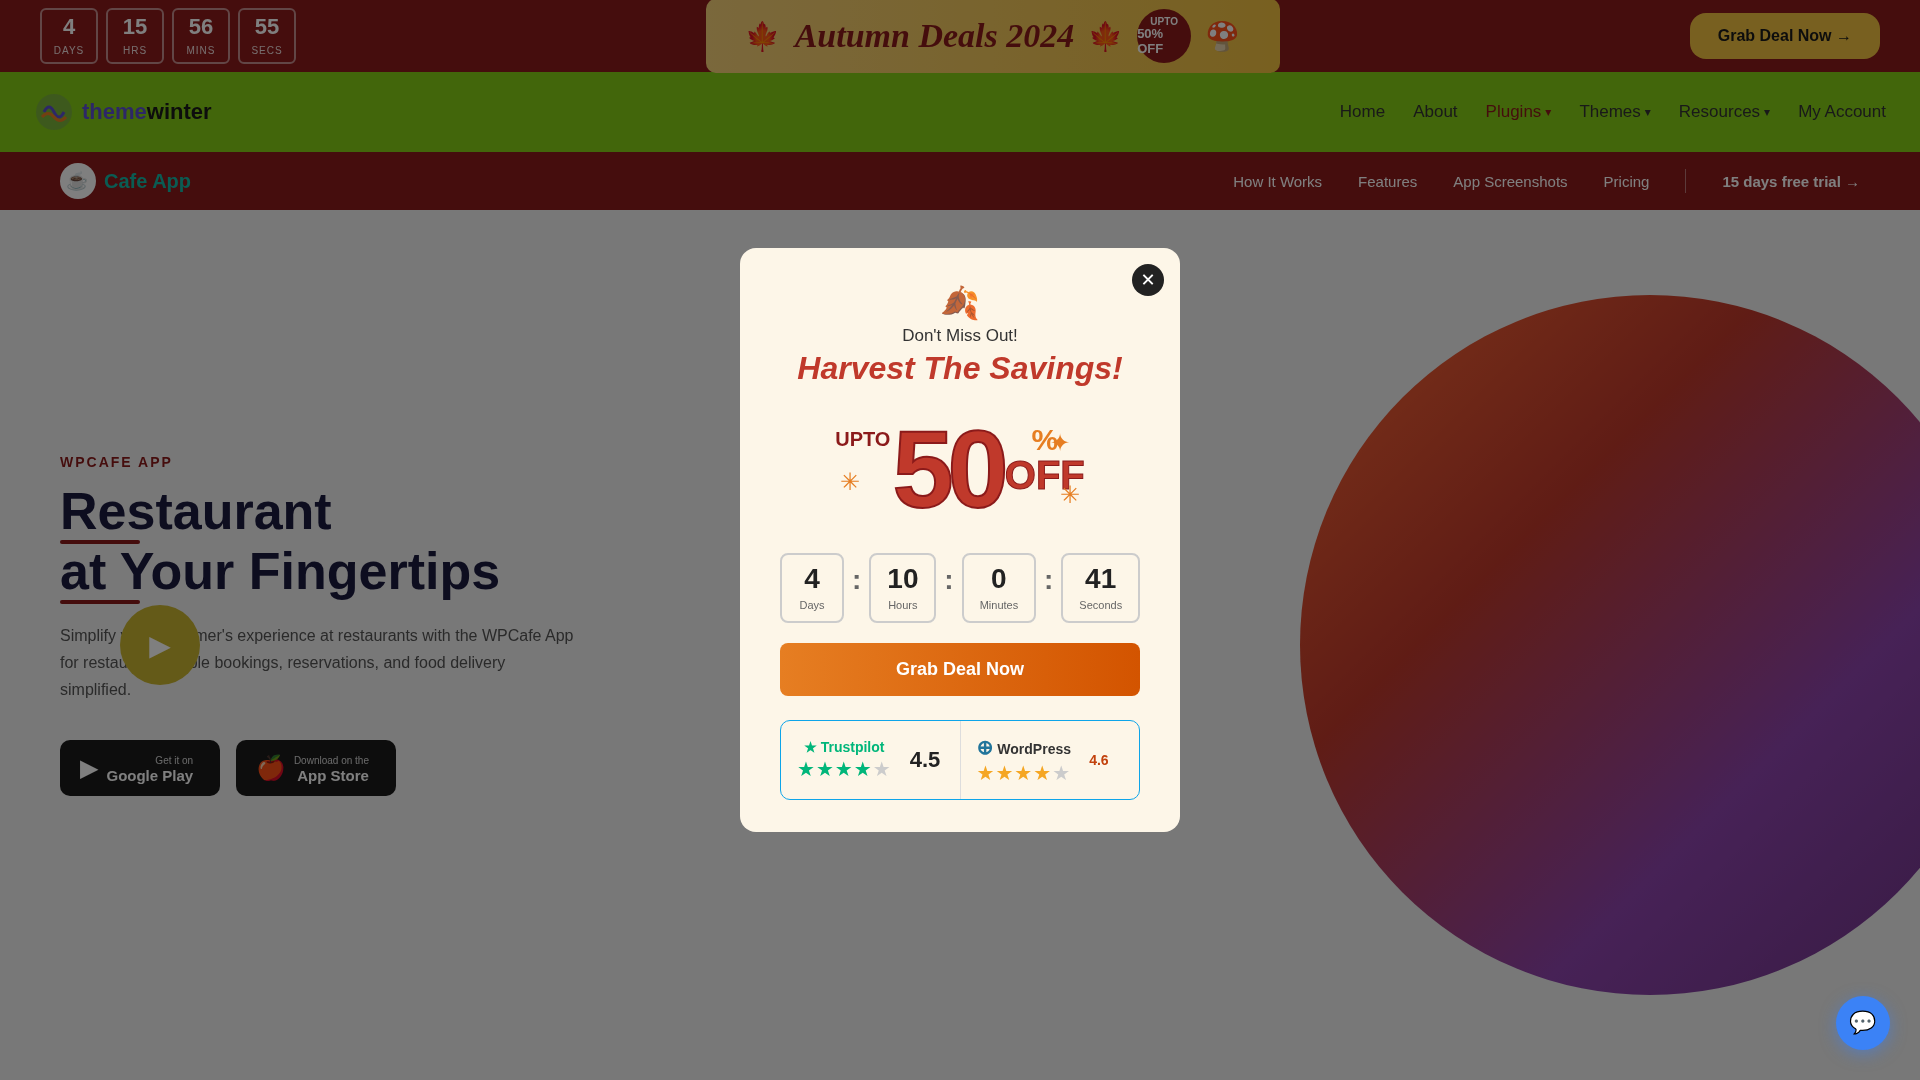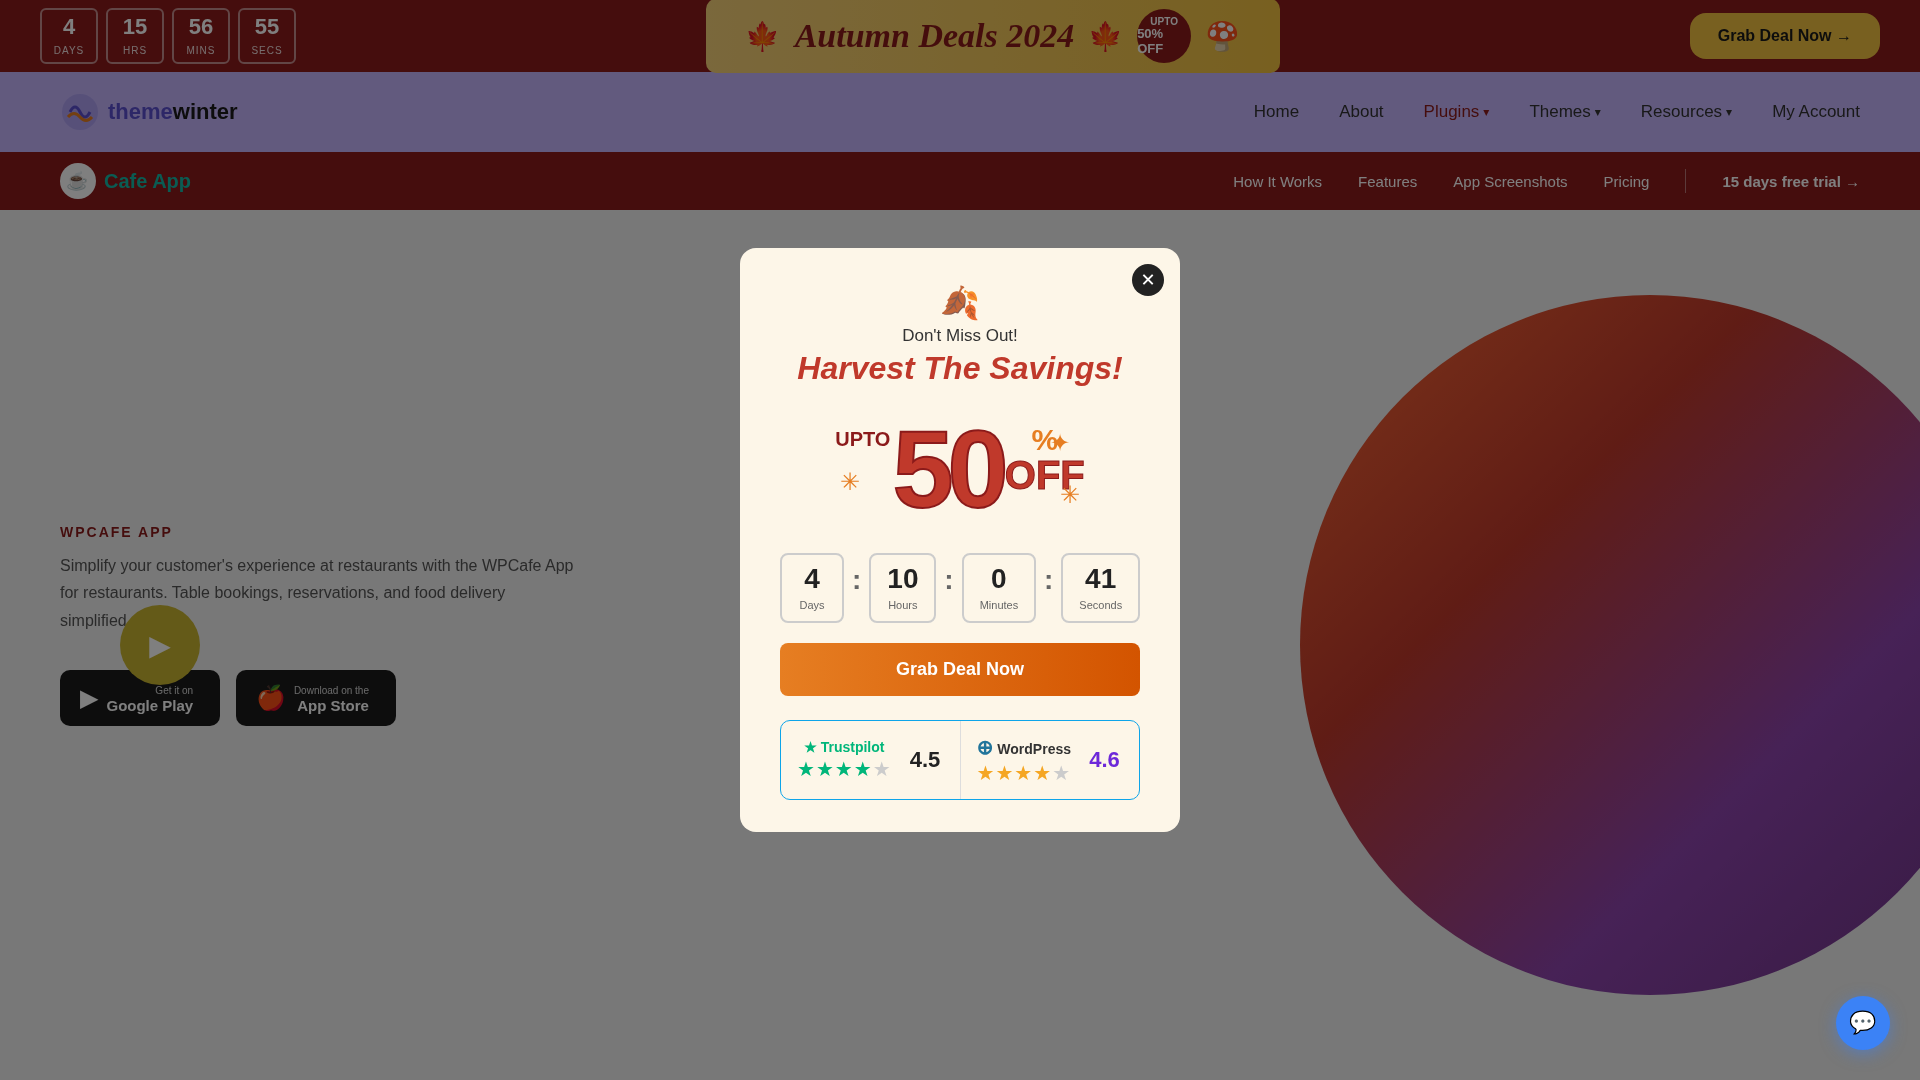--- a/index.html
+++ b/index.html
@@ -68,46 +68,46 @@
       font-weight: 700;
       cursor: pointer;
       display: flex;
       align-items: center;
       gap: 8px;
       white-space: nowrap;
     }
 
     
     .main-nav {
-      background: #c4b5fd;
+      background: #84cc16;
       height: 80px;
       display: flex;
       align-items: center;
-      padding: 0 60px;
+      padding: 0 34px;
       box-shadow: 0 2px 8px rgba(0,0,0,0.08);
     }
     .logo {
       display: flex;
       align-items: center;
       gap: 8px;
       font-size: 22px;
       font-weight: 700;
       color: #1a1a1a;
       margin-right: auto;
     }
     .logo-icon {
       width: 40px;
       height: 40px;
     }
     .logo-winter { color: #1a1a1a; }
     .logo-theme { color: #5b4fcf; }
     .nav-links {
       display: flex;
       align-items: center;
-      gap: 40px;
+      gap: 28px;
     }
     .nav-link {
       color: #333;
       text-decoration: none;
       font-size: 17px;
       font-weight: 500;
       display: flex;
       align-items: center;
       gap: 4px;
     }
@@ -517,20 +517,24 @@
     <a href="#" class="sub-nav-link">App Screenshots</a>
     <a href="#" class="sub-nav-link">Pricing</a>
     <div class="sub-nav-divider"></div>
     <a href="#" class="free-trial-link">15 days free trial →</a>
   </div>
 </div>
 
 <div class="hero">
   <div class="hero-content">
     <p class="hero-badge">WPCAFE APP</p>
+    <h1 class="hero-title">
+      <span>Restaurant</span><br>
+      <span>at Your Fingertips</span>
+    </h1>
     <p class="hero-desc">Simplify your customer's experience at restaurants with the WPCafe App for restaurants. Table bookings, reservations, and food delivery simplified.</p>
     <div class="app-buttons">
       <button class="app-btn">
         <span class="store-icon">▶</span>
         <span class="store-text">
           <span class="small">Get it on</span><br>
           <span class="big">Google Play</span>
         </span>
       </button>
       <button class="app-btn">
@@ -606,21 +610,21 @@
         <span style="font-size:22px; font-weight:800; color:#222; margin-left:8px;">4.5</span>
       </div>
       <div class="rating-divider"></div>
       <div class="rating-item">
         <div>
           <div style="font-size:14px; font-weight:800; margin-bottom:2px; color:#333;">
             <span style="color:#21759b; font-size:20px;">⊕</span> WordPress
           </div>
           <div style="color:#f5a623; font-size:20px; letter-spacing:1px;">★★★★<span style="color:#ccc;">★</span></div>
         </div>
-        <span style="font-size:22px; font-weight:800; color:#6d28d9; margin-left:8px;">4.6</span>
+        <span style="font-size:14px; font-weight:800; color:#c2410c; margin-left:8px;">4.6</span>
       </div>
     </div>
   </div>
 </div>
 
 <button class="chat-btn">
   <span>💬</span>
 </button>
 
 </body></html>

